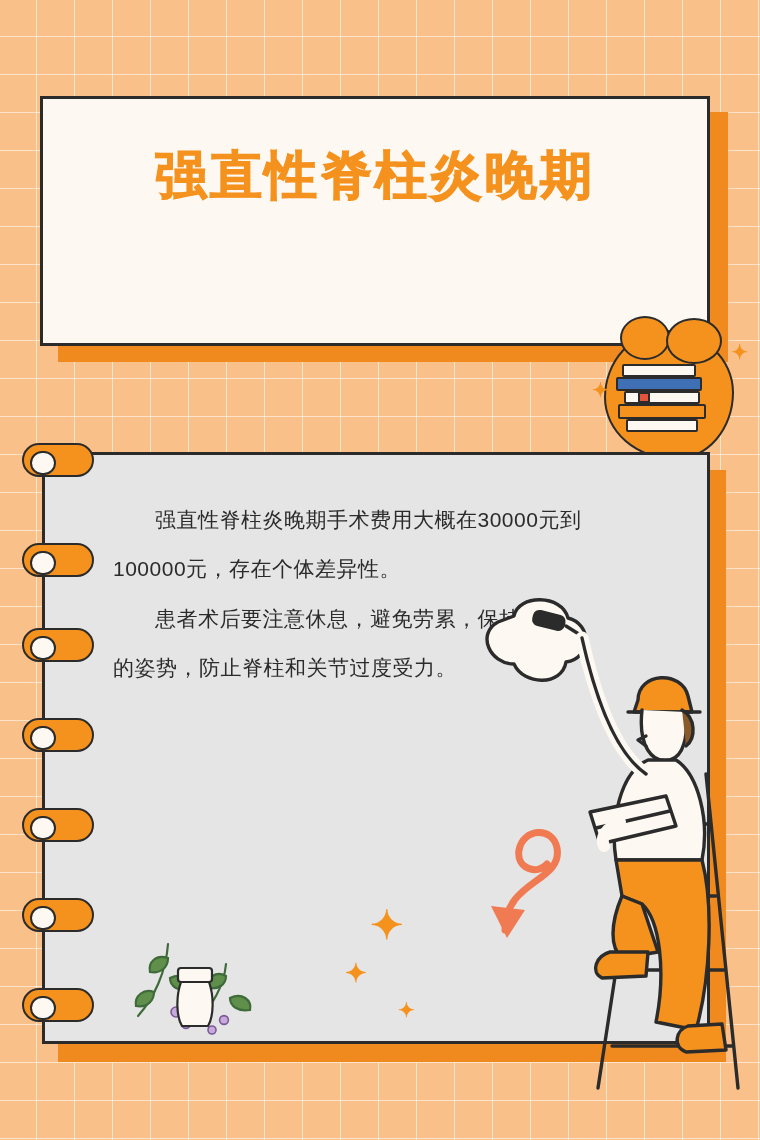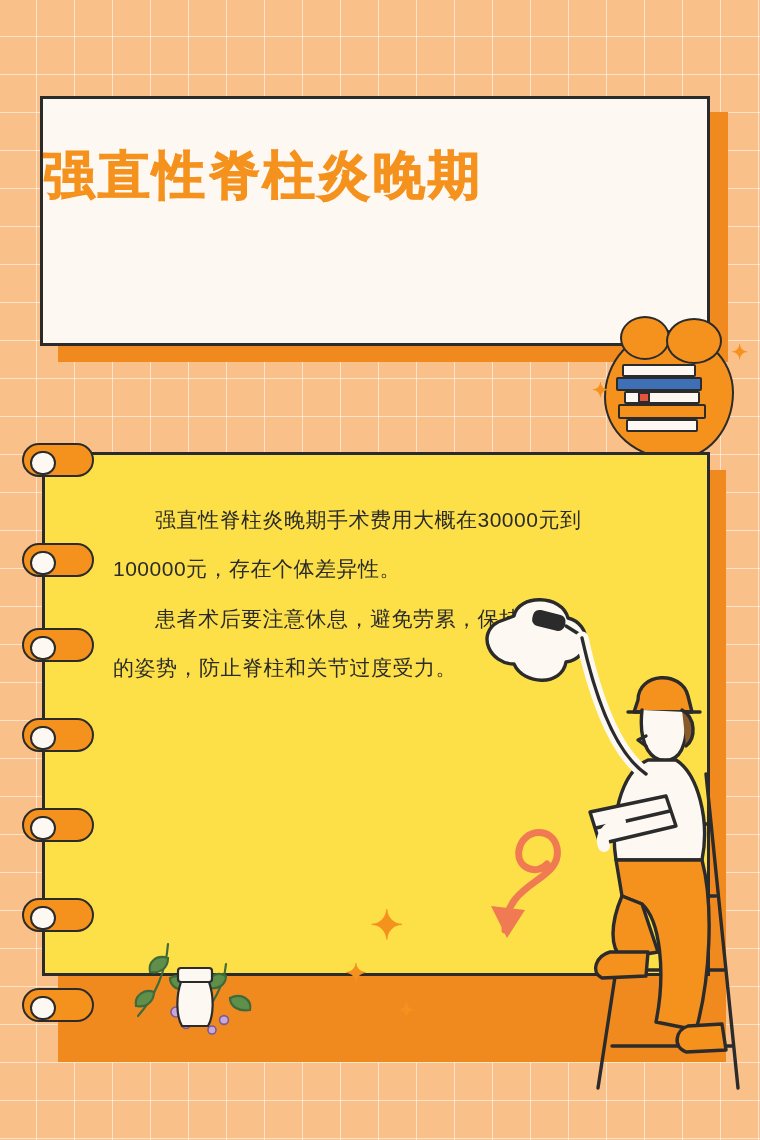--- a/index.html
+++ b/index.html
@@ -41,20 +41,21 @@
     width: 670px;
     height: 250px;
     background: #fdf9f2;
     border: 3px solid #2b2b2b;
   }
   .title-card .line {
     font-size: 52px;
     font-weight: bold;
     color: #f5921e;
     letter-spacing: 3px;
+    text-align: center;
     line-height: 1.32;
     -webkit-text-stroke: 1.2px #f5921e;
   }
   .title-inner {
     position: absolute;
     left: 0; right: 0;
     top: 42px;
   }
 
   
@@ -115,22 +116,22 @@
     top: 470px;
     width: 668px;
     height: 592px;
     background: #f08a1e;
   }
   .note-card {
     position: absolute;
     left: 42px;
     top: 452px;
     width: 668px;
-    height: 524px;
-    background: #fde047;
+    height: 592px;
+    background: #e5e5e5;
     border: 3px solid #2b2b2b;
   }
   .note-text {
     position: absolute;
     left: 68px;
     top: 40px;
     width: 470px;
     font-size: 21px;
     line-height: 2.35;
     color: #2b2b2b;

